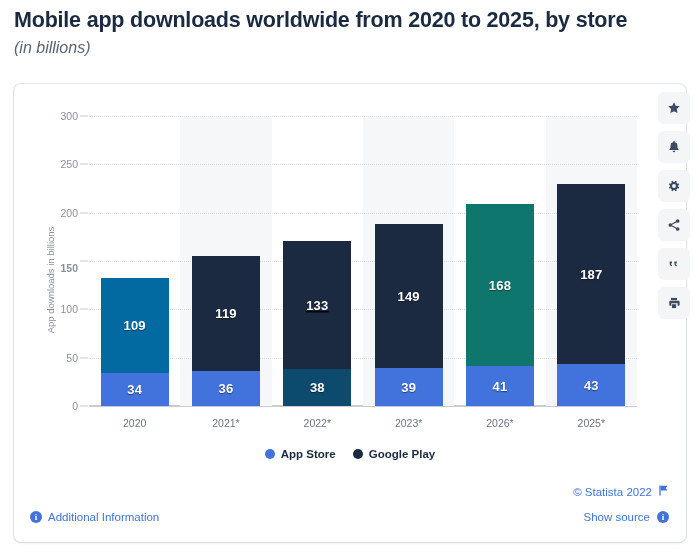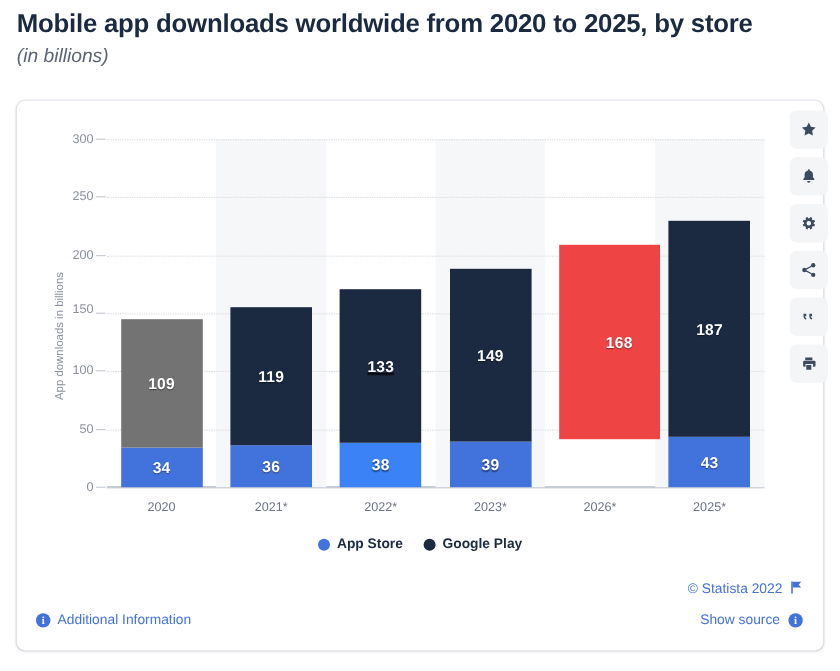--- a/index.html
+++ b/index.html
@@ -291,68 +291,71 @@
           <div class="ytick-dash" style="top: 290px;"></div>
           <div class="ytick" style="top: 290px;">0</div>
           <div class="gridline" style="top: 241.667px;"></div>
           <div class="ytick-dash" style="top: 241.667px;"></div>
           <div class="ytick" style="top: 241.667px;">50</div>
           <div class="gridline" style="top: 193.333px;"></div>
           <div class="ytick-dash" style="top: 193.333px;"></div>
           <div class="ytick" style="top: 193.333px;">100</div>
           <div class="gridline" style="top: 145px;"></div>
           <div class="ytick-dash" style="top: 145px;"></div>
-          <div class="ytick" style="top: 142px;">150</div>
+          <div class="ytick" style="top: 152px; font-weight: bold;">150</div>
           <div class="gridline" style="top: 96.6667px;"></div>
           <div class="ytick-dash" style="top: 96.6667px;"></div>
           <div class="ytick" style="top: 96.6667px;">200</div>
           <div class="gridline" style="top: 48.3333px;"></div>
           <div class="ytick-dash" style="top: 48.3333px;"></div>
           <div class="ytick" style="top: 48.3333px;">250</div>
           <div class="gridline" style="top: 0px;"></div>
           <div class="ytick-dash" style="top: 0px;"></div>
           <div class="ytick" style="top: 0px;">300</div>
           <div class="bar-group" style="left: 11.6667px; width: 68px; height: 138.233px;">
             <div class="seg seg-bottom" style="height: 32.8667px; background: rgb(66, 114, 219);">
               <span class="seg-label">34</span>
             </div>
-            <div class="seg" style="bottom: 32.8667px; height: 107px; background: #737373;">
+            <div class="seg" style="bottom: 32.8667px; height: 95px; background: #0369a1;">
               <span class="seg-label">109</span>
             </div>
           </div>
           <div class="xtick" style="left: 0px; width: 91.3333px;">2020</div>
           <div class="bar-group" style="left: 103px; width: 68px; height: 149.833px;">
             <div class="seg seg-bottom" style="height: 34.8px; background: rgb(66, 114, 219);">
               <span class="seg-label">36</span>
             </div>
             <div class="seg" style="bottom: 34.8px; height: 115.033px; background: rgb(27, 42, 65);">
               <span class="seg-label">119</span>
             </div>
           </div>
           <div class="xtick" style="left: 91.3333px; width: 91.3333px;">2021*</div>
           <div class="bar-group" style="left: 194.333px; width: 68px; height: 165.3px;">
-            <div class="seg seg-bottom" style="height: 36.7333px; background: #3b82f6;">
+            <div class="seg seg-bottom" style="height: 36.7333px; background: #0c4a6e;">
               <span class="seg-label">38</span>
             </div>
             <div class="seg" style="bottom: 36.7333px; height: 128.567px; background: rgb(27, 42, 65); text-decoration: underline;">
               <span class="seg-label">133</span>
             </div>
           </div>
           <div class="xtick" style="left: 182.667px; width: 91.3333px;">2022*</div>
           <div class="bar-group" style="left: 285.667px; width: 68px; height: 181.733px;">
             <div class="seg seg-bottom" style="height: 37.7px; background: rgb(66, 114, 219);">
               <span class="seg-label">39</span>
             </div>
             <div class="seg" style="bottom: 37.7px; height: 144.033px; background: rgb(27, 42, 65);">
               <span class="seg-label">149</span>
             </div>
           </div>
           <div class="xtick" style="left: 274px; width: 91.3333px;">2023*</div>
           <div class="bar-group" style="left: 377px; width: 68px; height: 202.033px;">
-            <div class="seg" style="bottom: 39.6333px; height: 162.4px; background: #ef4444; padding-left: 16px;">
+            <div class="seg seg-bottom" style="height: 39.6333px; background: rgb(66, 114, 219);">
+              <span class="seg-label">41</span>
+            </div>
+            <div class="seg" style="bottom: 39.6333px; height: 162.4px; background: #0f766e;">
               <span class="seg-label">168</span>
             </div>
           </div>
           <div class="xtick" style="left: 365.333px; width: 91.3333px;">2026*</div>
           <div class="bar-group" style="left: 468.333px; width: 68px; height: 222.333px;">
             <div class="seg seg-bottom" style="height: 41.5667px; background: rgb(66, 114, 219); margin-top: 47px;">
               <span class="seg-label">43</span>
             </div>
             <div class="seg" style="bottom: 41.5667px; height: 180.767px; background: rgb(27, 42, 65);">
               <span class="seg-label">187</span>

